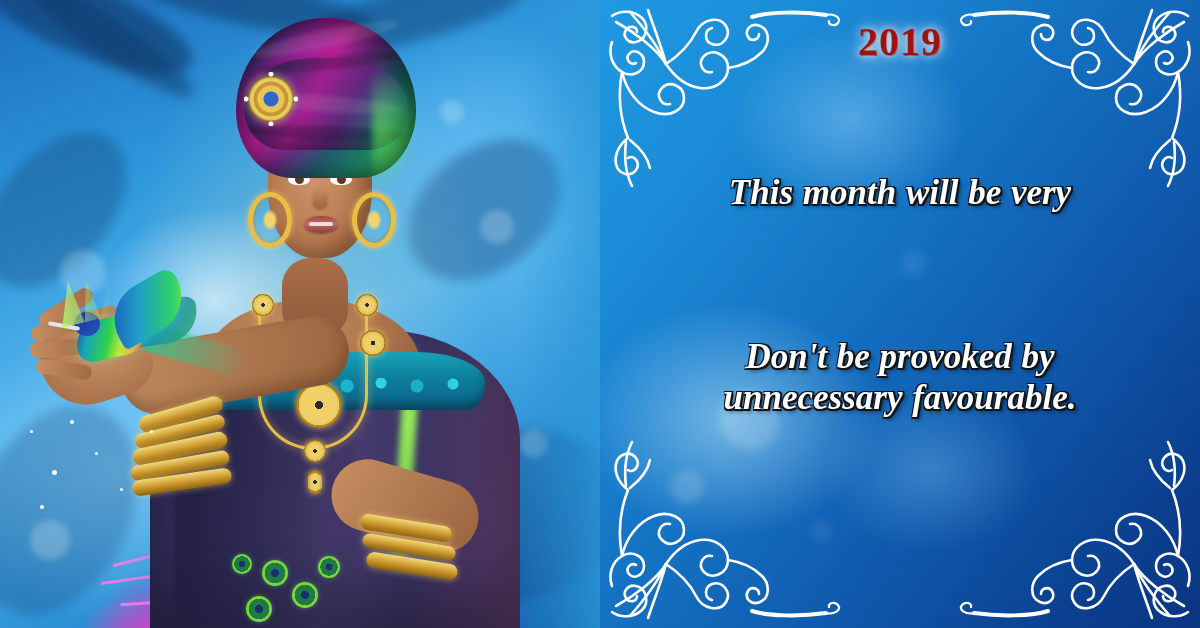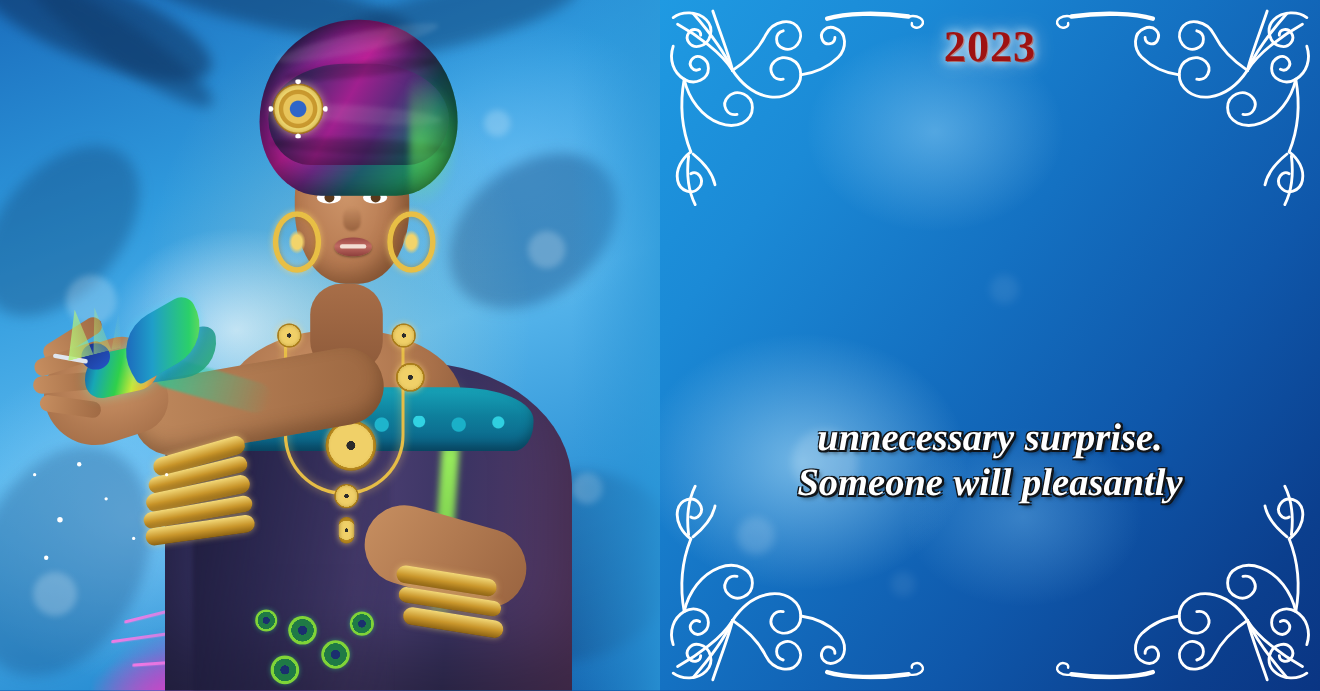--- a/index.html
+++ b/index.html
@@ -574,27 +574,27 @@
 
     <div class="rule-b">
       <svg width="300" height="18" viewBox="0 0 300 18" fill="none" stroke="#ffffff" stroke-width="2.2" stroke-linecap="round">
         <path d="M2,7 C18,2 48,1 76,5" stroke-width="4"></path>
         <path d="M298,7 C282,2 252,1 224,5" stroke-width="4"></path>
         <path d="M76,5 C84,3 92,8 88,13 C85,17 78,15 79,11"></path>
         <path d="M224,5 C216,3 208,8 212,13 C215,17 222,15 221,11"></path>
       </svg>
     </div>
 
-    <div class="year">2023</div>
+    <div class="year">2019</div>
 
     <div class="forecast">
+      <span>This month will be very</span><br>
       <br>
       <br>
       <br>
+      <span>Don't be provoked by</span><br>
+      <span>unnecessary favourable.</span><br>
       <br>
       <br>
-      <span>unnecessary surprise.</span><br>
-      <span>Someone will pleasantly</span><br>
-      <br>
     </div>
 
   </div>
 </div>
 
 </body></html>

